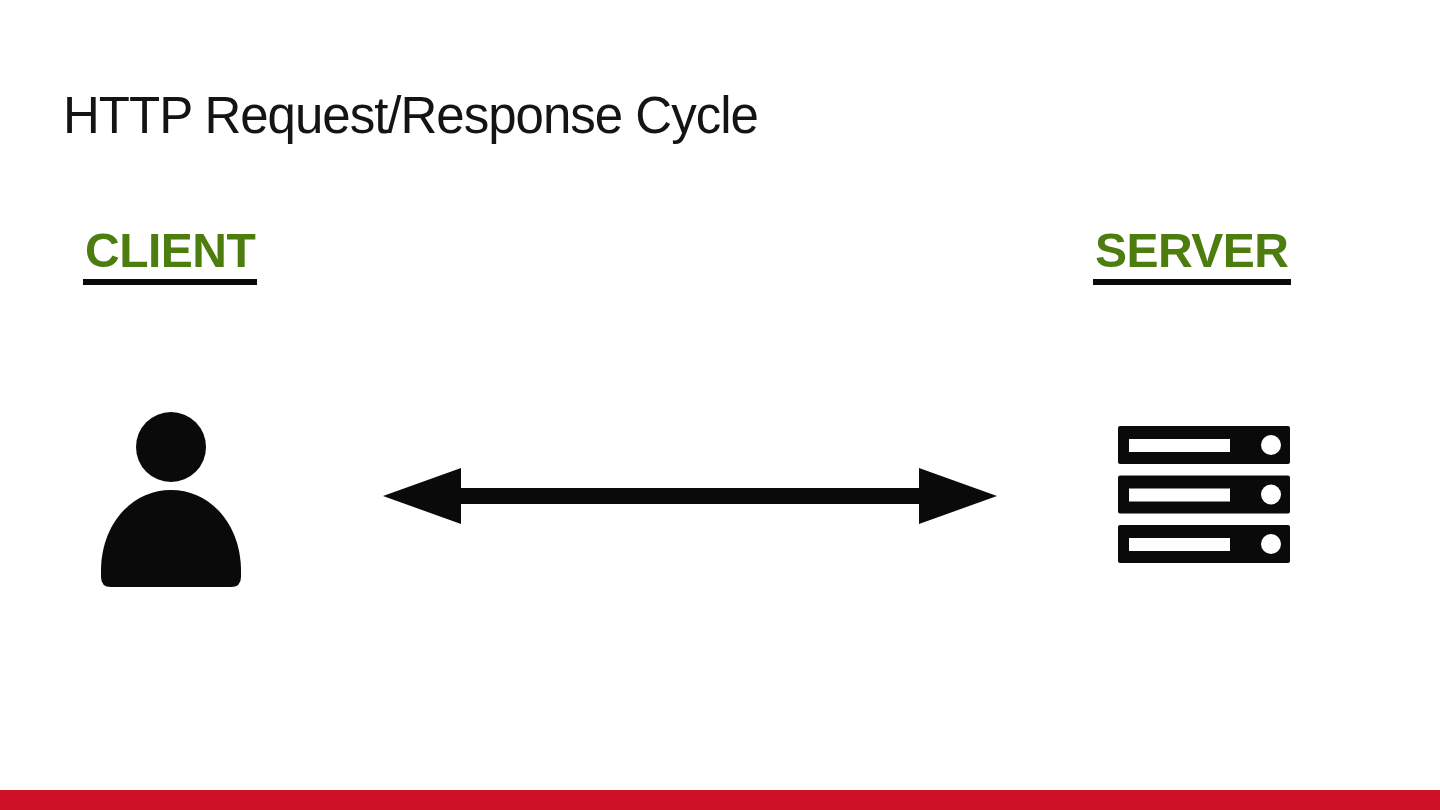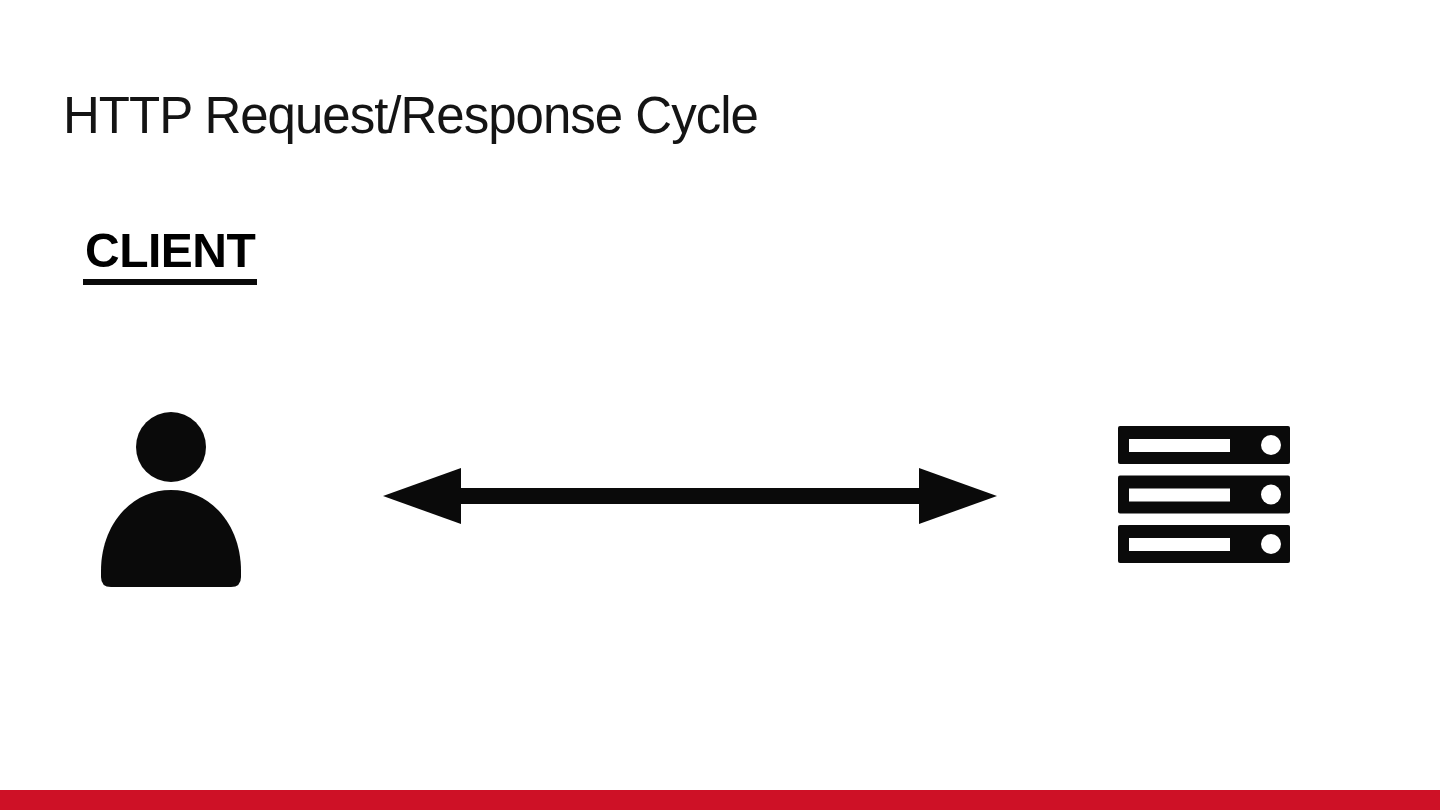--- a/index.html
+++ b/index.html
@@ -26,21 +26,21 @@
     color: #141414;
     white-space: nowrap;
     line-height: 1.1;
   }
   .node-label {
     position: absolute;
     top: 226px;
     font-size: 48px;
     font-weight: 700;
     letter-spacing: -0.5px;
-    color: #000000;
+    color: #4d7c0f;
     border-bottom: 6px solid #0a0a0a;
     padding: 0 2px 3px 2px;
     white-space: nowrap;
     line-height: 1.05;
   }
   .node-label.client { left: 83px; }
   .node-label.server { left: 1093px; }
   .icon { position: absolute; }
   .icon svg { display: block; }
   .icon.person { left: 96px; top: 410px; }
@@ -57,20 +57,21 @@
 </style>
 </head>
 <body>
 
 <div class="slide" style="background: rgb(255, 255, 255);">
 
   <h1 class="title">HTTP Request/Response Cycle</h1>
 
   <div class="node-label client">CLIENT</div>
 
+  <div class="node-label server">SERVER</div>
 
   <div class="icon person">
     <svg width="150" height="180" viewBox="0 0 150 180" xmlns="http://www.w3.org/2000/svg">
       <circle cx="75" cy="37" r="35" fill="#0a0a0a"></circle>
       <path d="M15,177 Q5,177 5,167 L5,161
                C5,114 36,80 75,80
                C114,80 145,114 145,161
                L145,167 Q145,177 135,177 Z" fill="#0a0a0a"></path>
     </svg>
   </div>

